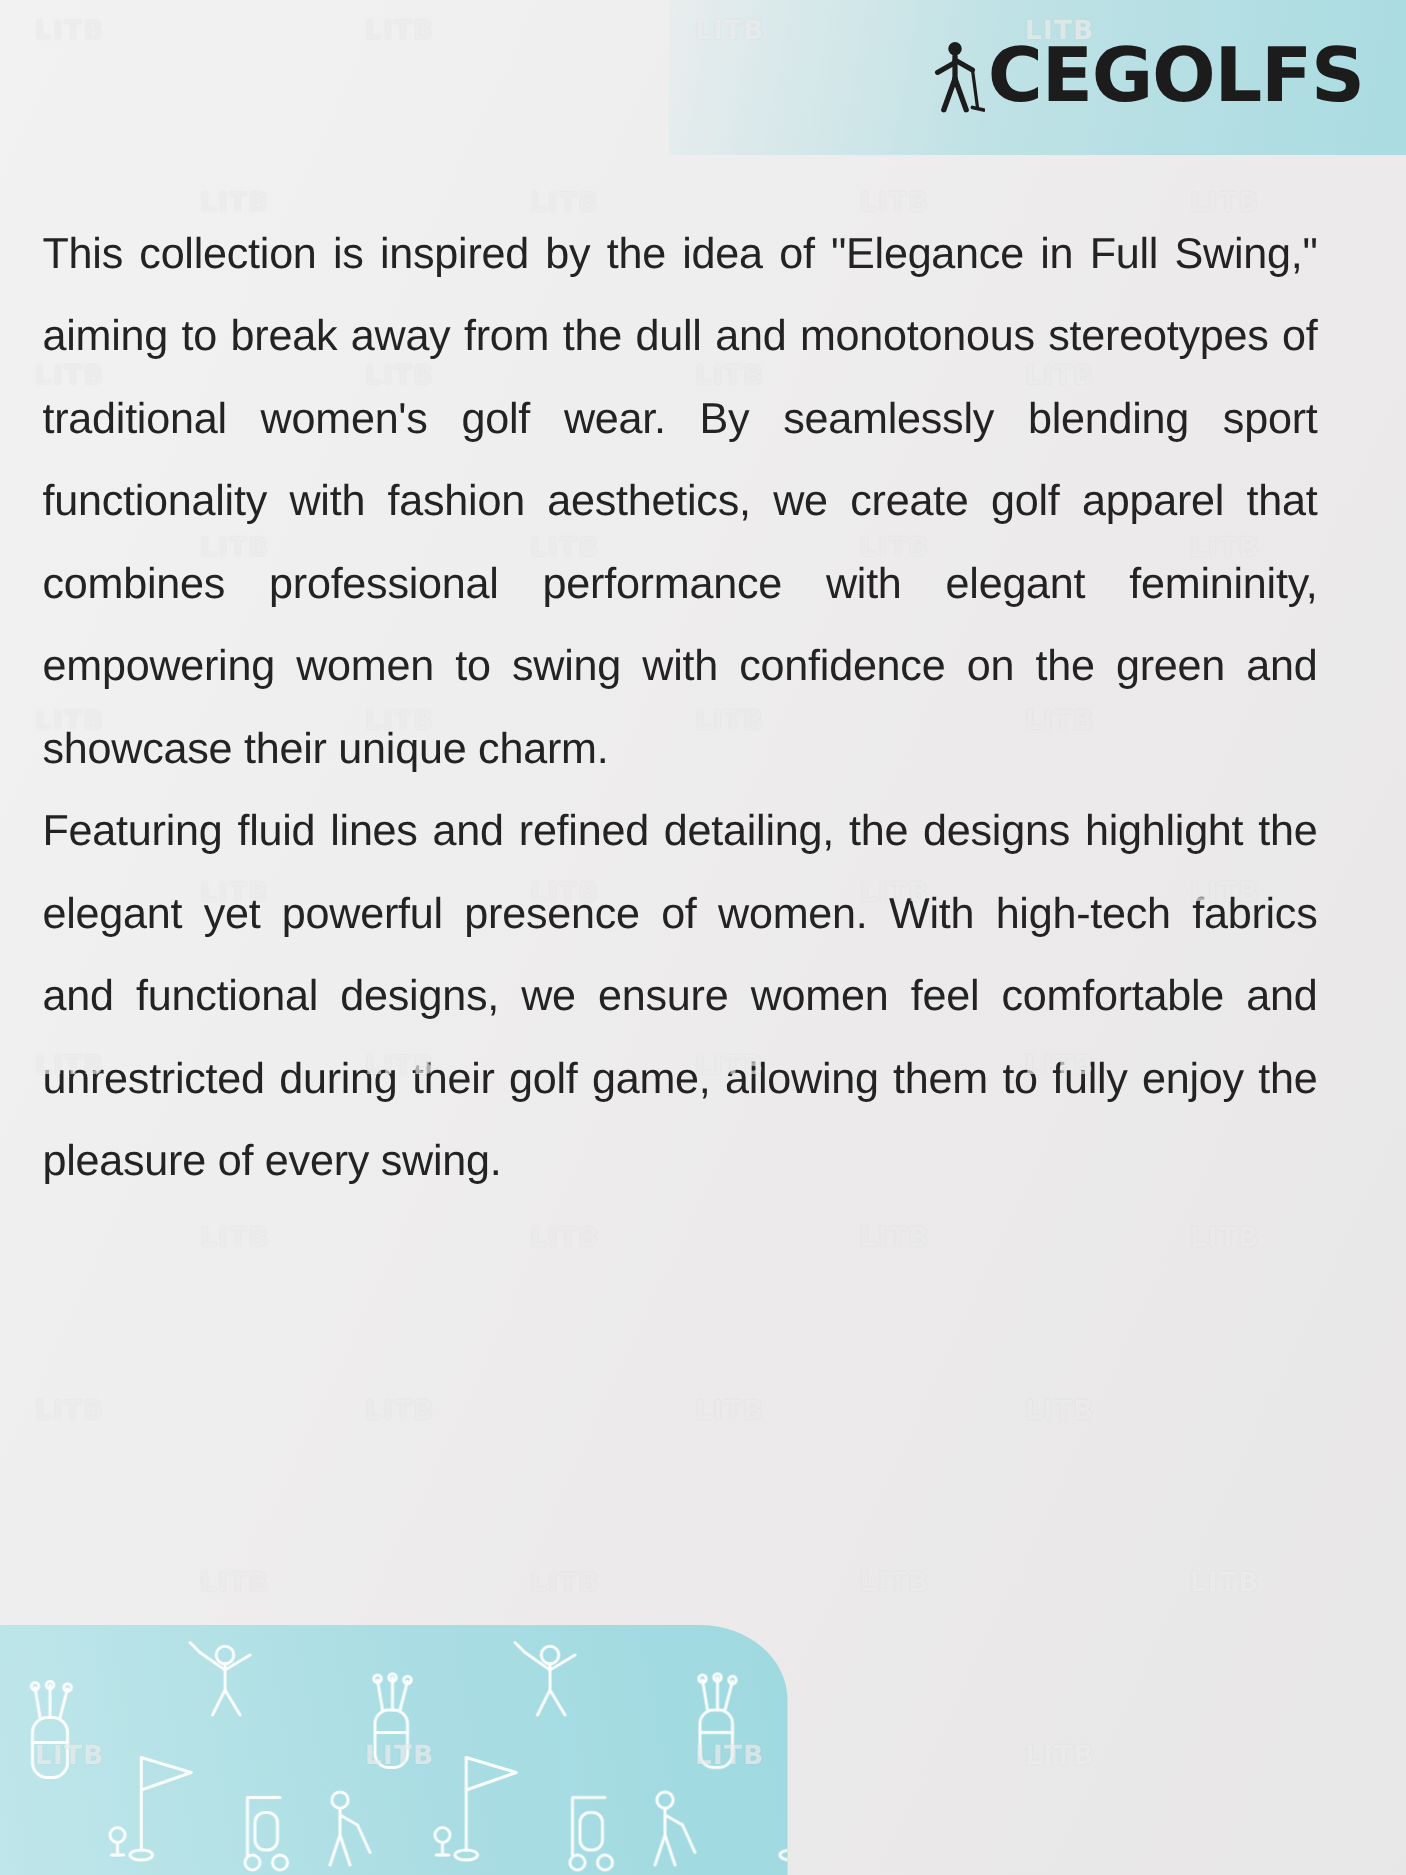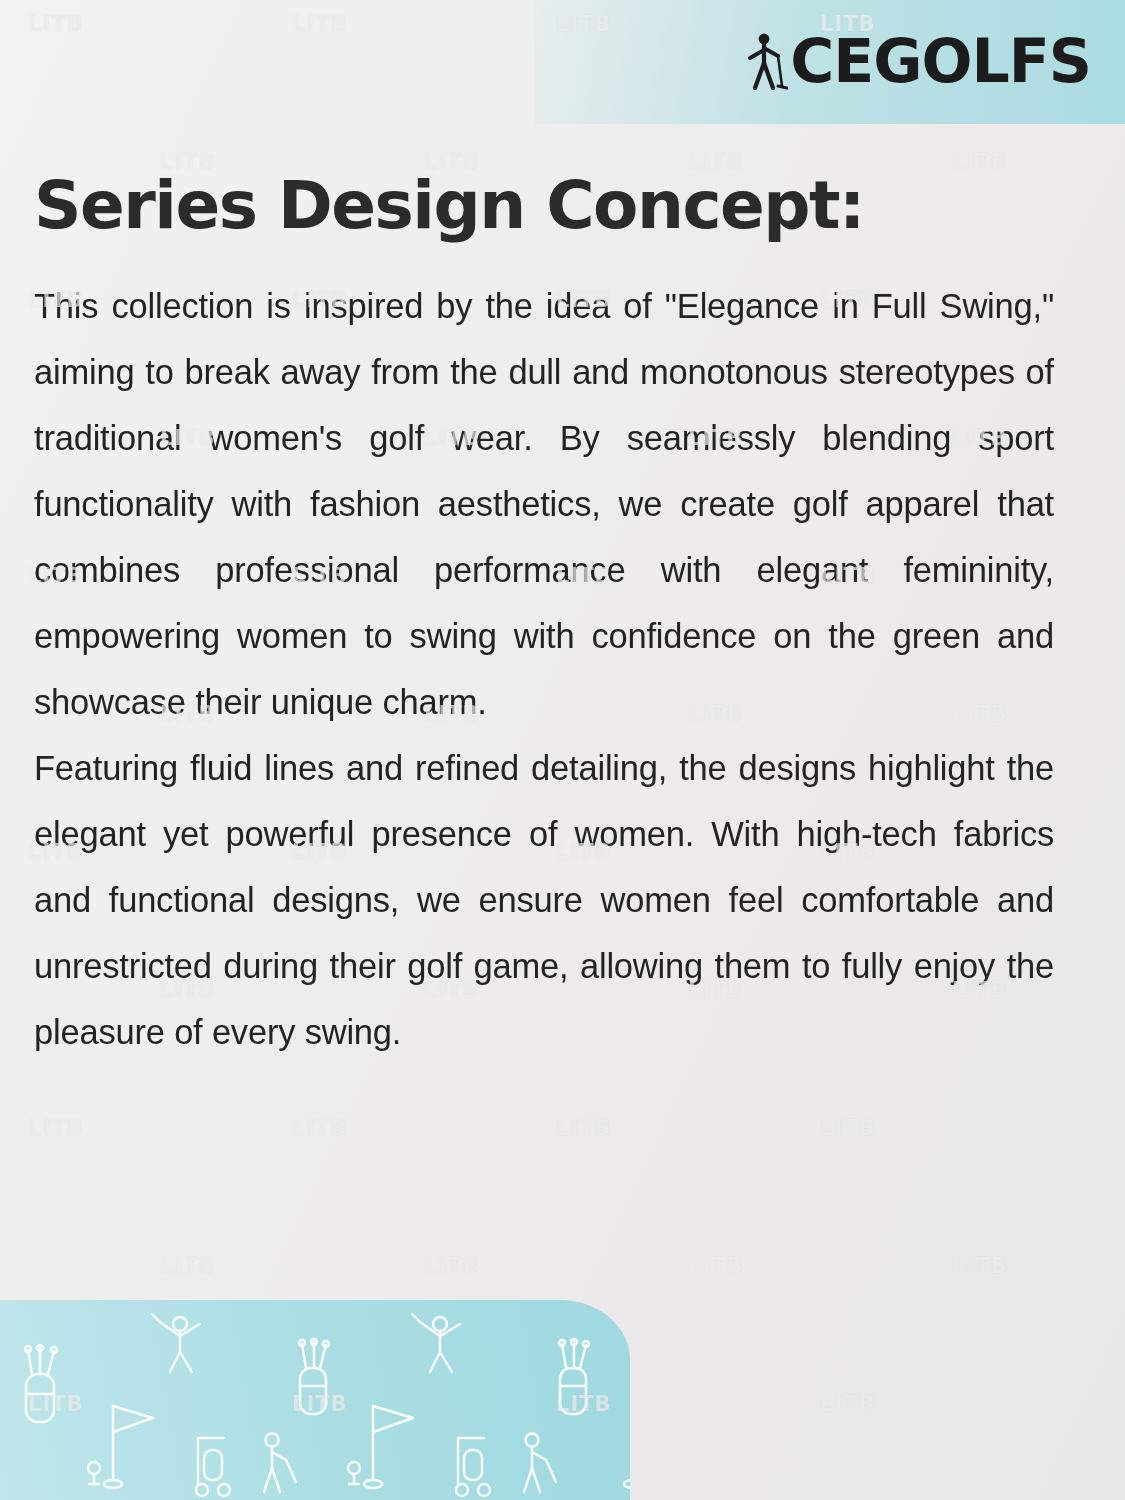--- a/index.html
+++ b/index.html
@@ -114,21 +114,20 @@
       <path d="M22 31 L13 56" stroke="#1c1c1c" stroke-width="4.2" stroke-linecap="round"></path>
       <path d="M22 31 L31 56" stroke="#1c1c1c" stroke-width="4.2" stroke-linecap="round"></path>
       <path d="M36 24 L40 54" stroke="#1c1c1c" stroke-width="2.6" stroke-linecap="round"></path>
       <path d="M36 54 L45 56" stroke="#1c1c1c" stroke-width="3" stroke-linecap="round"></path>
     </svg>
   </span>
   <span class="brand-text">CEGOLFS</span>
 </div>
 
 <div class="content">
-  <h1 class="page-title">Series Design Concept:</h1>
   <div class="body-copy">
       <p><span>This collection is inspired by the idea of "</span><span class="u">Elegance in Full Swing</span><span>," aiming to break away from the dull and monotonous stereotypes of traditional women's golf wear. By seamlessly blending sport functionality with fashion aesthetics, we create golf apparel that combines professional performance with elegant femininity, empowering women to swing with confidence on the green and showcase their unique charm.</span></p>
       <p><span>Featuring fluid lines and refined detailing, the designs highlight the elegant yet powerful presence of women. With high-tech fabrics and functional designs, we ensure women feel comfortable and unrestricted during their golf game, allowing them to fully enjoy the pleasure of every swing.</span></p>
     </div>
 </div>
 
 <div class="footer-band">
   <svg width="630" height="200" viewBox="0 0 630 200" xmlns="http://www.w3.org/2000/svg" stroke="#ffffff" stroke-width="2.4" fill="none" stroke-linecap="round" stroke-linejoin="round">
     <g opacity="0.95">
 

